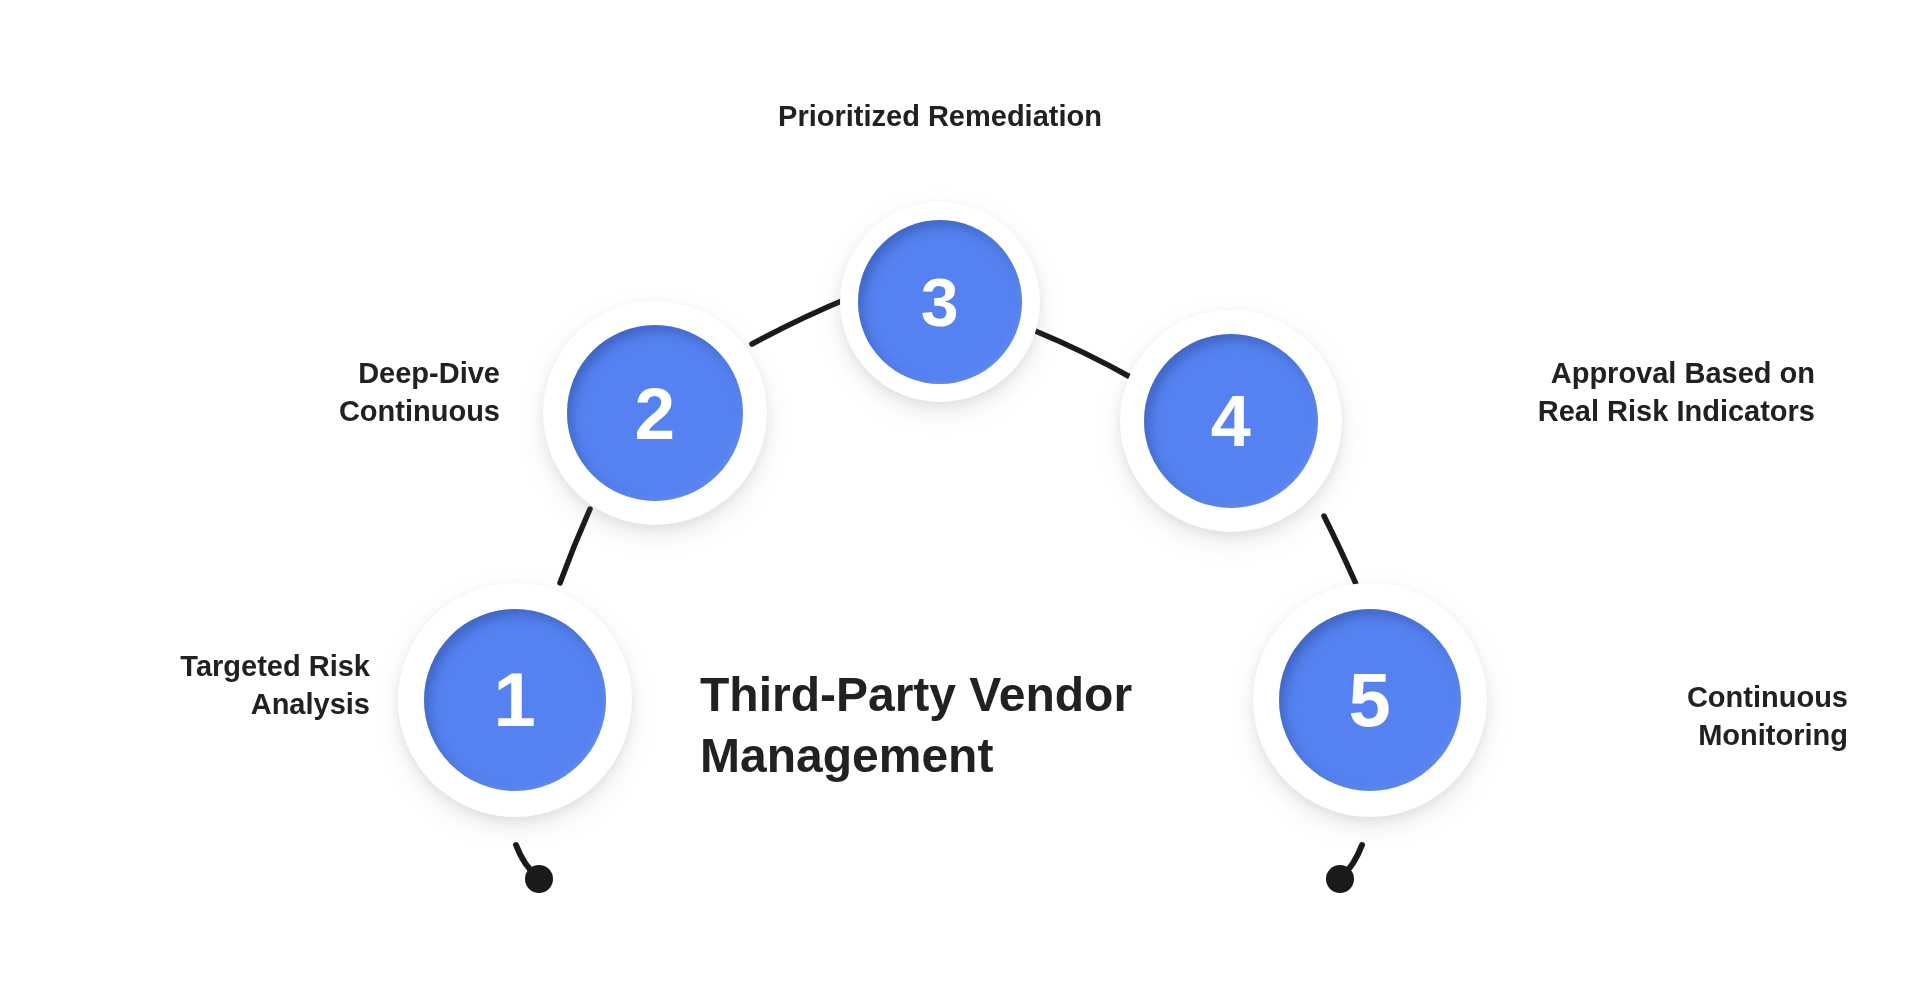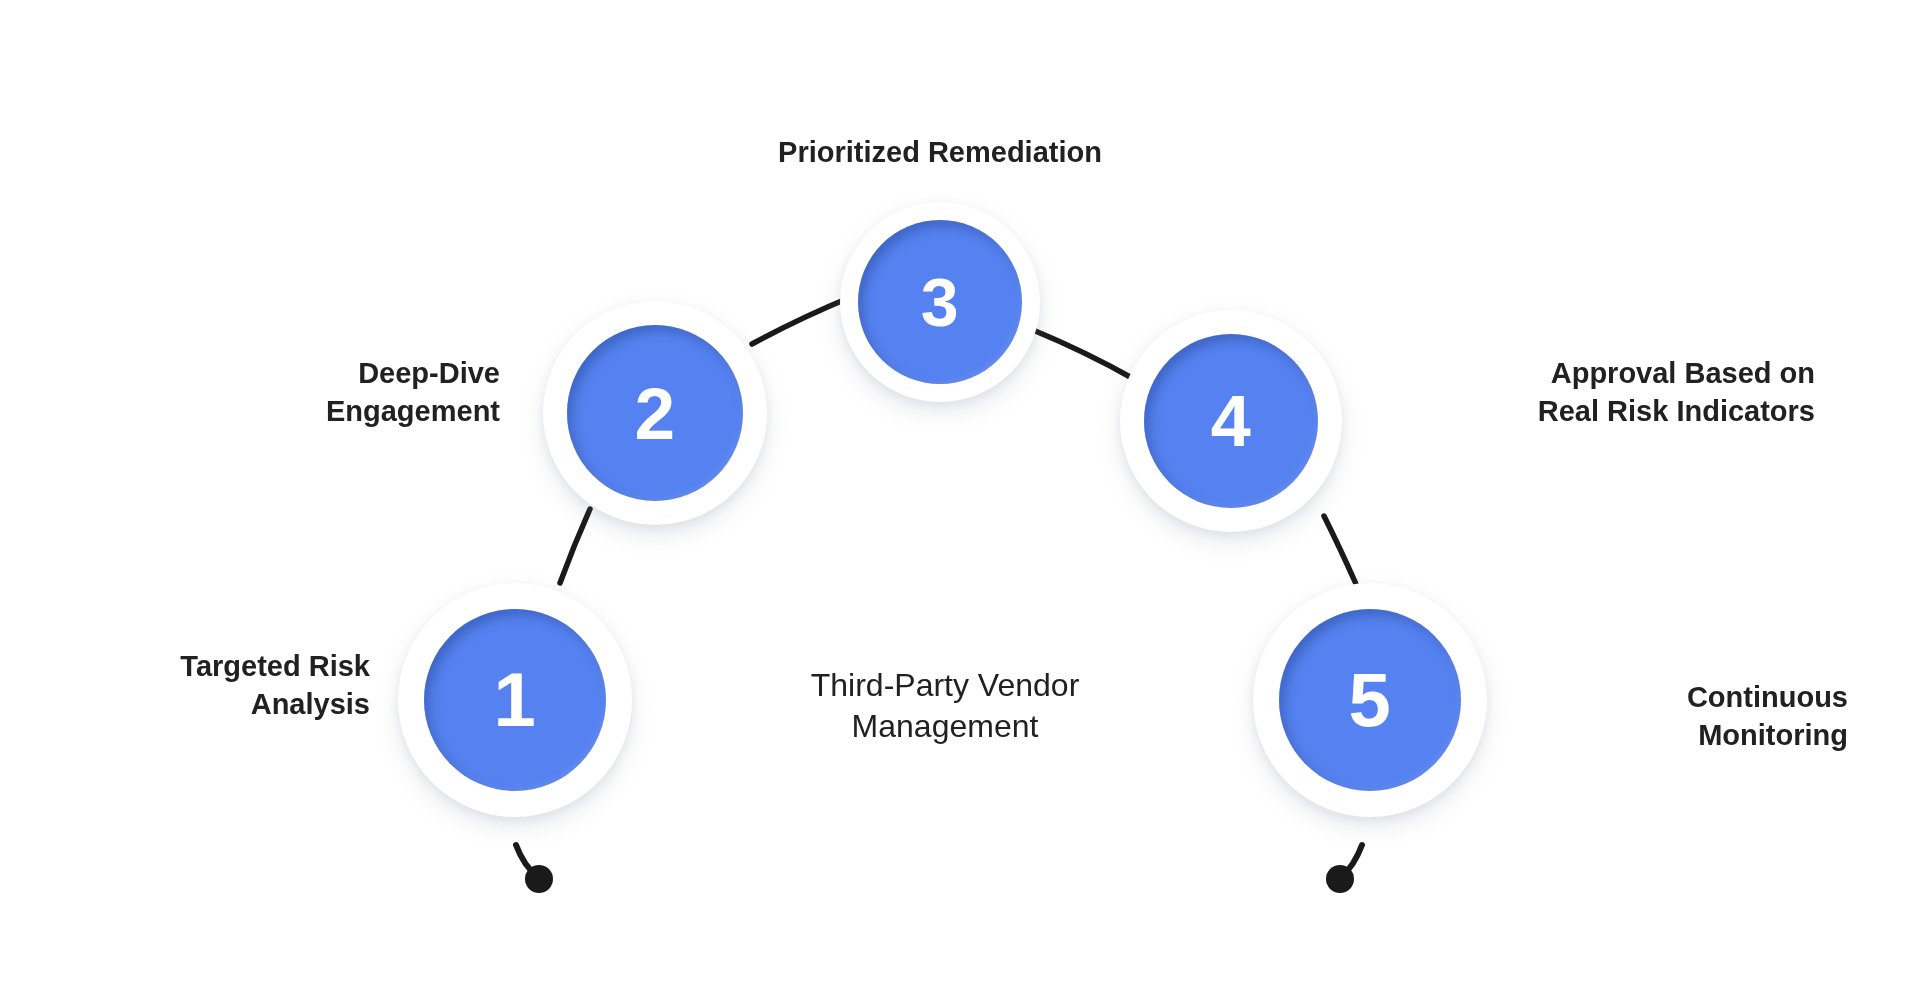--- a/index.html
+++ b/index.html
@@ -91,34 +91,33 @@
     line-height: 1.30;
     white-space: pre-line;
     font-family: "Liberation Sans", sans-serif;
   }
   .label.right-align { text-align: right; }
   .label.left-align  { text-align: right; }
   .label.center-align{ text-align: center; }
 
   .lbl-1 { left:  40px; top: 648px; width: 330px; }
   .lbl-2 { left: 165px; top: 355px; width: 335px; }
-  .lbl-3 { left: 690px; top:  98px; width: 500px; margin-top: 36px; }
+  .lbl-3 { left: 690px; top:  98px; width: 500px; }
   .lbl-4 { left: 1395px; top: 355px; width: 420px; }
   .lbl-5 { left: 1518px; top: 648px; width: 330px; margin-top: 31px; }
 
   
   .center-title {
     position: absolute;
     left: 700px;
     top: 665px;
     width: 490px;
-    text-align: center;
     color: #212121;
-    font-weight: 400;
-    font-size: 32px;
+    font-weight: 700;
+    font-size: 48px;
     line-height: 1.27;
     white-space: pre-line;
     font-family: "Liberation Sans", sans-serif;
   }
 </style>
 </head>
 <body>
 
 <div id="stage">
 
@@ -166,21 +165,21 @@
   <div class="node n5">
     <div class="node-inner">
       <span class="node-num">5</span>
     </div>
   </div>
 
   <div class="label right-align lbl-1">Targeted Risk
 Analysis</div>
 
   <div class="label right-align lbl-2">Deep-Dive
-Engagement</div>
+Continuous</div>
 
   <div class="label center-align lbl-3">Prioritized Remediation</div>
 
   <div class="label left-align lbl-4">Approval Based on
 Real Risk Indicators</div>
 
   <div class="label left-align lbl-5">Continuous
 Monitoring</div>
 
   <div class="center-title">Third-Party Vendor

